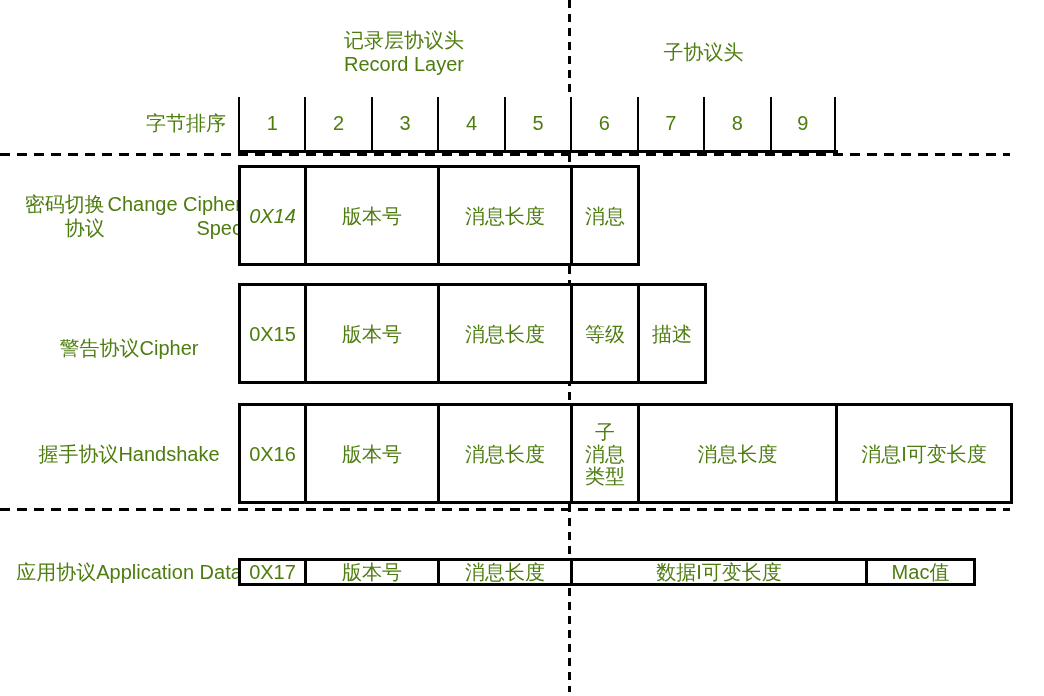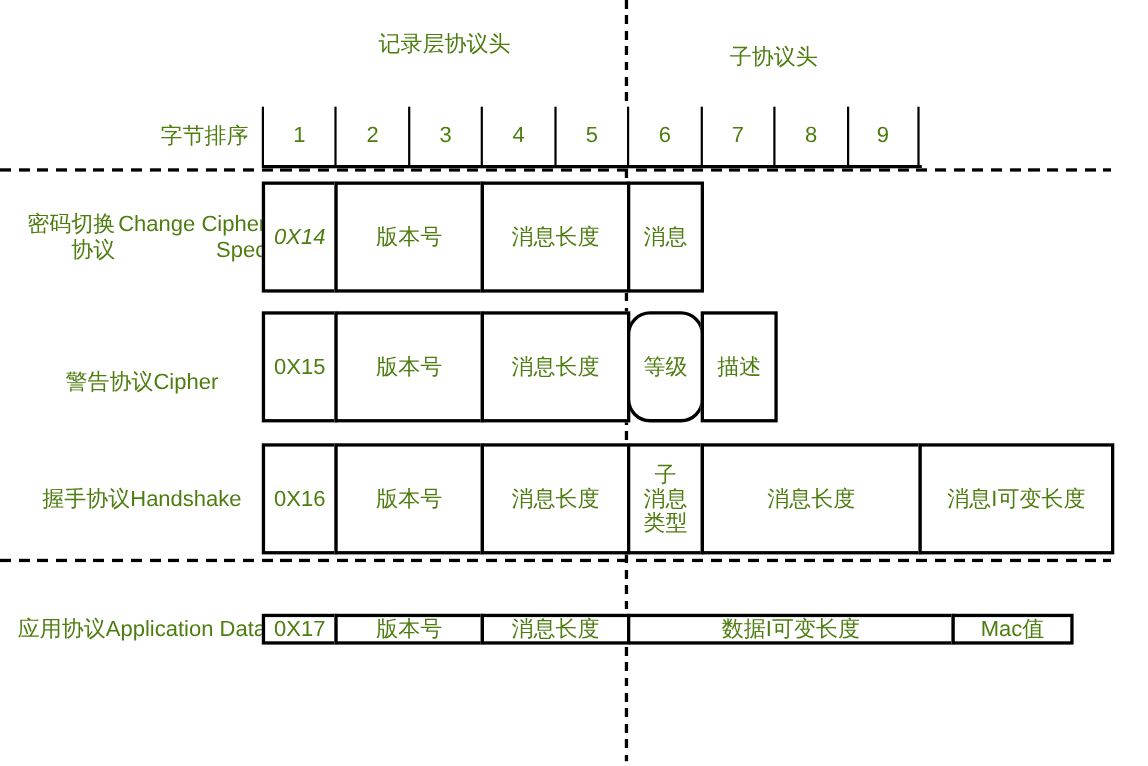--- a/index.html
+++ b/index.html
@@ -36,20 +36,21 @@
 <body>
 
 <div id="canvas">
 
   <div class="vdash"></div>
   <div class="hdash" style="top:153px;"></div>
   <div class="hdash" style="top:508px;"></div>
 
   <div class="hdr" id="record-header">
     <div>记录层协议头</div>
+    <div>Record Layer</div>
   </div>
   <div class="hdr" id="sub-header">子协议头</div>
 
   <div id="byte-order-label">字节排序</div>
   <div id="byte-ruler">
       <div class="ruler-cell">1</div>
       <div class="ruler-cell">2</div>
       <div class="ruler-cell">3</div>
       <div class="ruler-cell">4</div>
       <div class="ruler-cell">5</div>
@@ -70,21 +71,21 @@
       <div class="cell" style="width: 70px; margin-left: -3px;">消息</div>
     </div>
     <div class="row-label" style="top: 297px; height: 101px;">
       <div>警告协议</div>
       <div>Cipher</div>
     </div>
     <div class="proto-row" style="top: 283px; height: 101px;">
       <div class="cell" style="width: 69px;">0X15</div>
       <div class="cell" style="width: 136px; margin-left: -3px;">版本号</div>
       <div class="cell" style="width: 136px; margin-left: -3px;">消息长度</div>
-      <div class="cell" style="width: 70px; margin-left: -3px; border-radius: 21px;">等级</div>
+      <div class="cell" style="width: 70px; margin-left: -3px;">等级</div>
       <div class="cell" style="width: 70px; margin-left: -3px;">描述</div>
     </div>
     <div class="row-label" style="top: 403px; height: 101px;">
       <div>握手协议</div>
       <div>Handshake</div>
     </div>
     <div class="proto-row" style="top: 403px; height: 101px;">
       <div class="cell" style="width: 69px;">0X16</div>
       <div class="cell" style="width: 136px; margin-left: -3px;">版本号</div>
       <div class="cell" style="width: 136px; margin-left: -3px;">消息长度</div>

